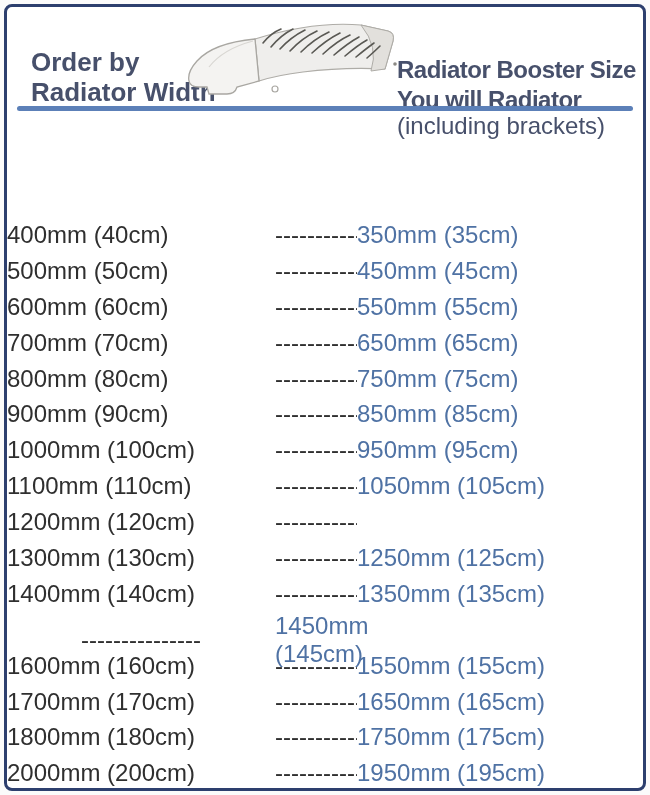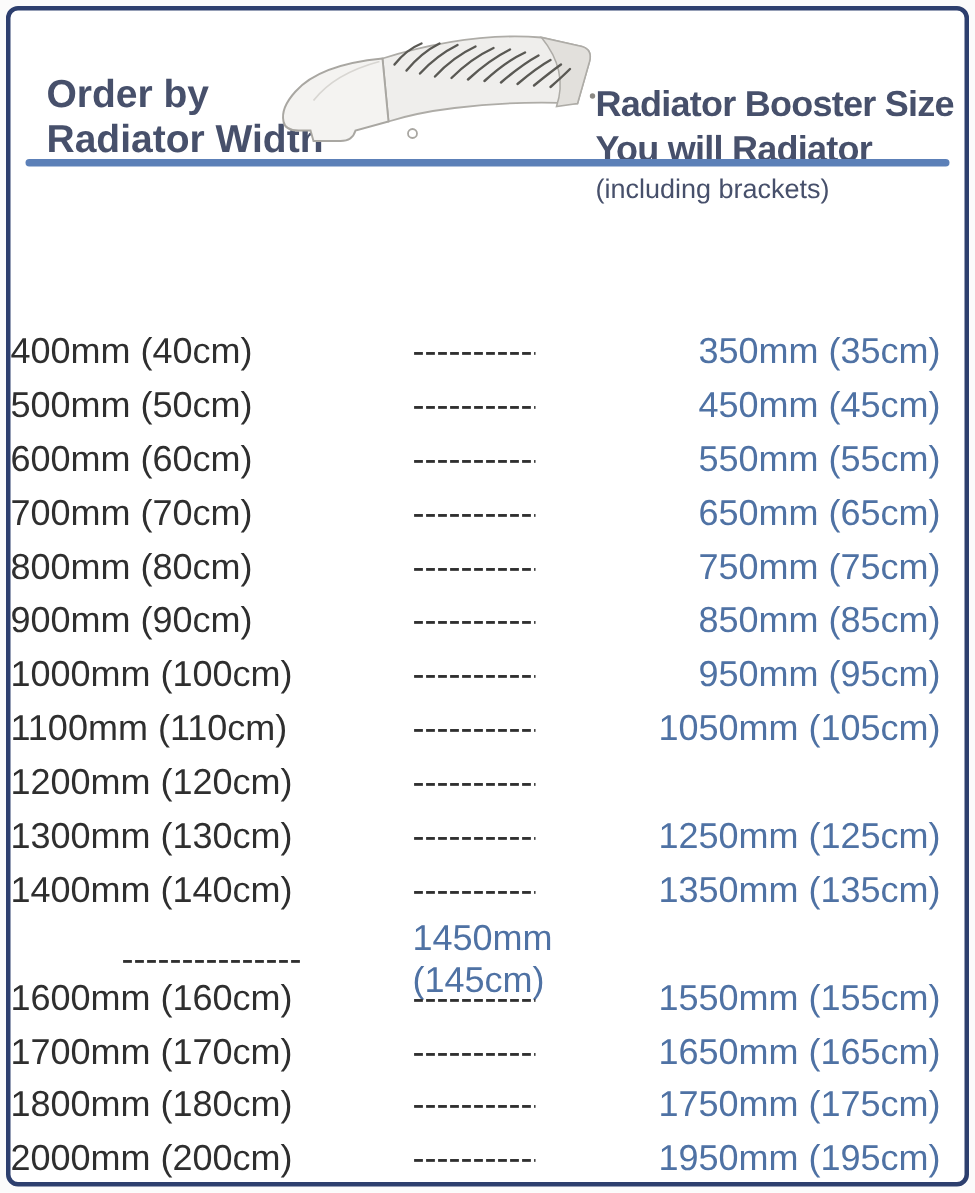--- a/index.html
+++ b/index.html
@@ -20,21 +20,21 @@
   }
   .right-title {
     position:absolute; left:390px; top:12px;
     font-size:24px; font-weight:bold; line-height:30px;
     color:var(--heading-color,#47506b);
     letter-spacing:-0.5px;
     white-space:nowrap;
     margin-top:36px;
   }
   .right-subtitle {
-    font-size:18px; font-weight:normal; letter-spacing:0px; line-height:22px;
+    font-size:24px; font-weight:normal; letter-spacing:0px; line-height:22px;
   }
   .product { position:absolute; left:176px; top:10px; width:218px; height:86px; }
   .divider {
     position:absolute; left:10px; right:10px; top:99px; height:5px;
     background:var(--divider-color,#5c80b8); border-radius:3px;
   }
   .size-table { margin-top:110px; }
   .row {
     display:grid; grid-template-columns:268px 82px 270px;
     height:35.9px; align-items:center;
@@ -42,21 +42,21 @@
   .cell-order {
     text-align:left; font-size:24px;
     color:var(--order-color,#2f2f2f);
   }
   .cell-sep {
     text-align:center; font-size:24px;
     color:var(--order-color,#2f2f2f);
     overflow:hidden; white-space:nowrap;
   }
   .cell-receive {
-    text-align:right; font-size:24px;
+    text-align:left; font-size:24px;
     color:var(--receive-color,#4f72a4);
   }
 </style>
 </head>
 <body>
 
 <div class="frame">
 
   <div class="header">
 

